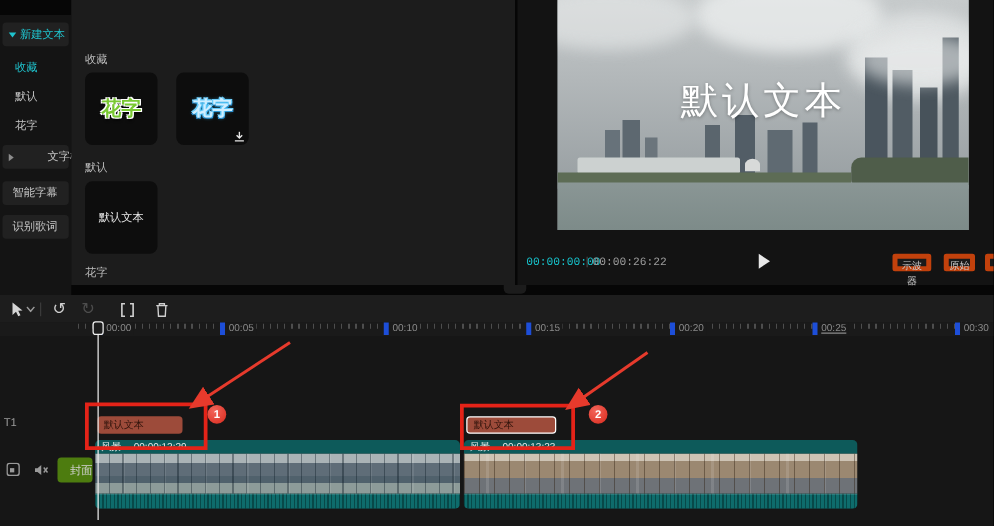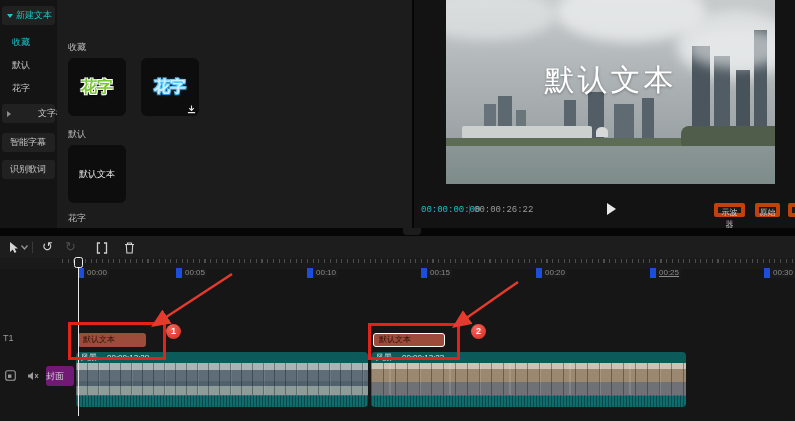--- a/index.html
+++ b/index.html
@@ -1,21 +1,21 @@
 <!DOCTYPE html>
 <html><head>
 <meta charset="utf-8">
 <style>
   * { margin:0; padding:0; box-sizing:border-box; }
   html,body { background:#000; }
   body { font-family:"Liberation Sans", sans-serif; }
   #app { position:relative; width:795px; height:421px; background:#060606; overflow:hidden; }
 
   
-  .sidebar { position:absolute; left:0; top:0; width:57px; height:228px; background:#141414; }
+  .sidebar { position:absolute; left:0; top:12px; width:57px; height:228px; background:#141414; }
   .side-item { position:absolute; left:2px; width:53px; height:19px; border-radius:3px;
                display:flex; align-items:center; font-size:9px; color:#c6c6c6; cursor:default; }
   .side-item .lbl { white-space:nowrap; }
   .side-item.boxed { background:#212121; }
   .side-item.teal { color:#1fc3cd; }
   .tri { width:0; height:0; margin:0 3px 0 5px; }
   .tri.down { border-left:3.5px solid transparent; border-right:3.5px solid transparent; border-top:4.5px solid #1fc3cd; }
   .tri.right { border-top:3.5px solid transparent; border-bottom:3.5px solid transparent; border-left:4.5px solid #8d8d8d; }
   .indent { padding-left:10px; }
 
@@ -60,24 +60,24 @@
   .timeline { position:absolute; left:0; top:236px; width:795px; height:185px; background:#161616; }
   .ttoolbar { position:absolute; left:0; top:0; width:100%; height:22px; background:#1d1d1d; }
   .ticon { position:absolute; top:5px; cursor:default; }
   .tdivider { position:absolute; left:32px; top:6px; width:1px; height:11px; background:#3a3a3a; }
   .uchar { font-size:13px; line-height:12px; color:#cfcfcf; }
   .uchar.dim { color:#4d4d4d; }
   .ruler { position:absolute; left:0; top:22px; width:100%; height:11px; background:#1a1a1a; cursor:default; }
   .ticks { position:absolute; left:62px; top:1px; right:0; height:4px;
            background:repeating-linear-gradient(90deg,#4d4d4d 0 1px,transparent 1px 5.7px); }
   .rlabel { position:absolute; top:0; height:10px; line-height:10px; font-size:8px; color:#8a8a8a;
-            background:#1a1a1a; border-left:6px solid #1d4ed8; padding:0 2px 0 3px;margin-top:10px; }
+            background:#1a1a1a; border-left:4px solid #1d4ed8; padding:0 2px 0 3px; }
   .t1label { position:absolute; left:3px; top:97px; font-size:9px; color:#9a9a9a; }
-  .coverbtn { position:absolute; left:46px; top:130px; width:28px; height:20px; background:#701a75;
-              border-radius:3px; color:#d2d2d2; font-size:9px; text-align:left; line-height:20px; cursor:default; }
+  .coverbtn { position:absolute; left:46px; top:130px; width:28px; height:20px; background:#4d7c0f;
+              border-radius:3px; color:#d2d2d2; font-size:9px; text-align:right; line-height:20px; cursor:default; }
   .trackicon { position:absolute; cursor:default; }
 
   .textclip { position:absolute; top:97px; height:14px; background:#9d4b3a; border-radius:3px;
               font-size:8px; color:#2f130b; line-height:14px; padding-left:5px; overflow:hidden; cursor:default; }
   .textclip.selected { border:1px solid #fff; line-height:12px; }
 
   .videoclip { position:absolute; top:116px; height:55px; border-radius:4px; overflow:hidden; cursor:default; }
   .vlabel { height:11px; background:#0d5a5a; display:flex; align-items:center; gap:10px;
             font-size:8px; color:#e9e9e9; padding-left:5px; }
   .vthumbs { height:32px; }

